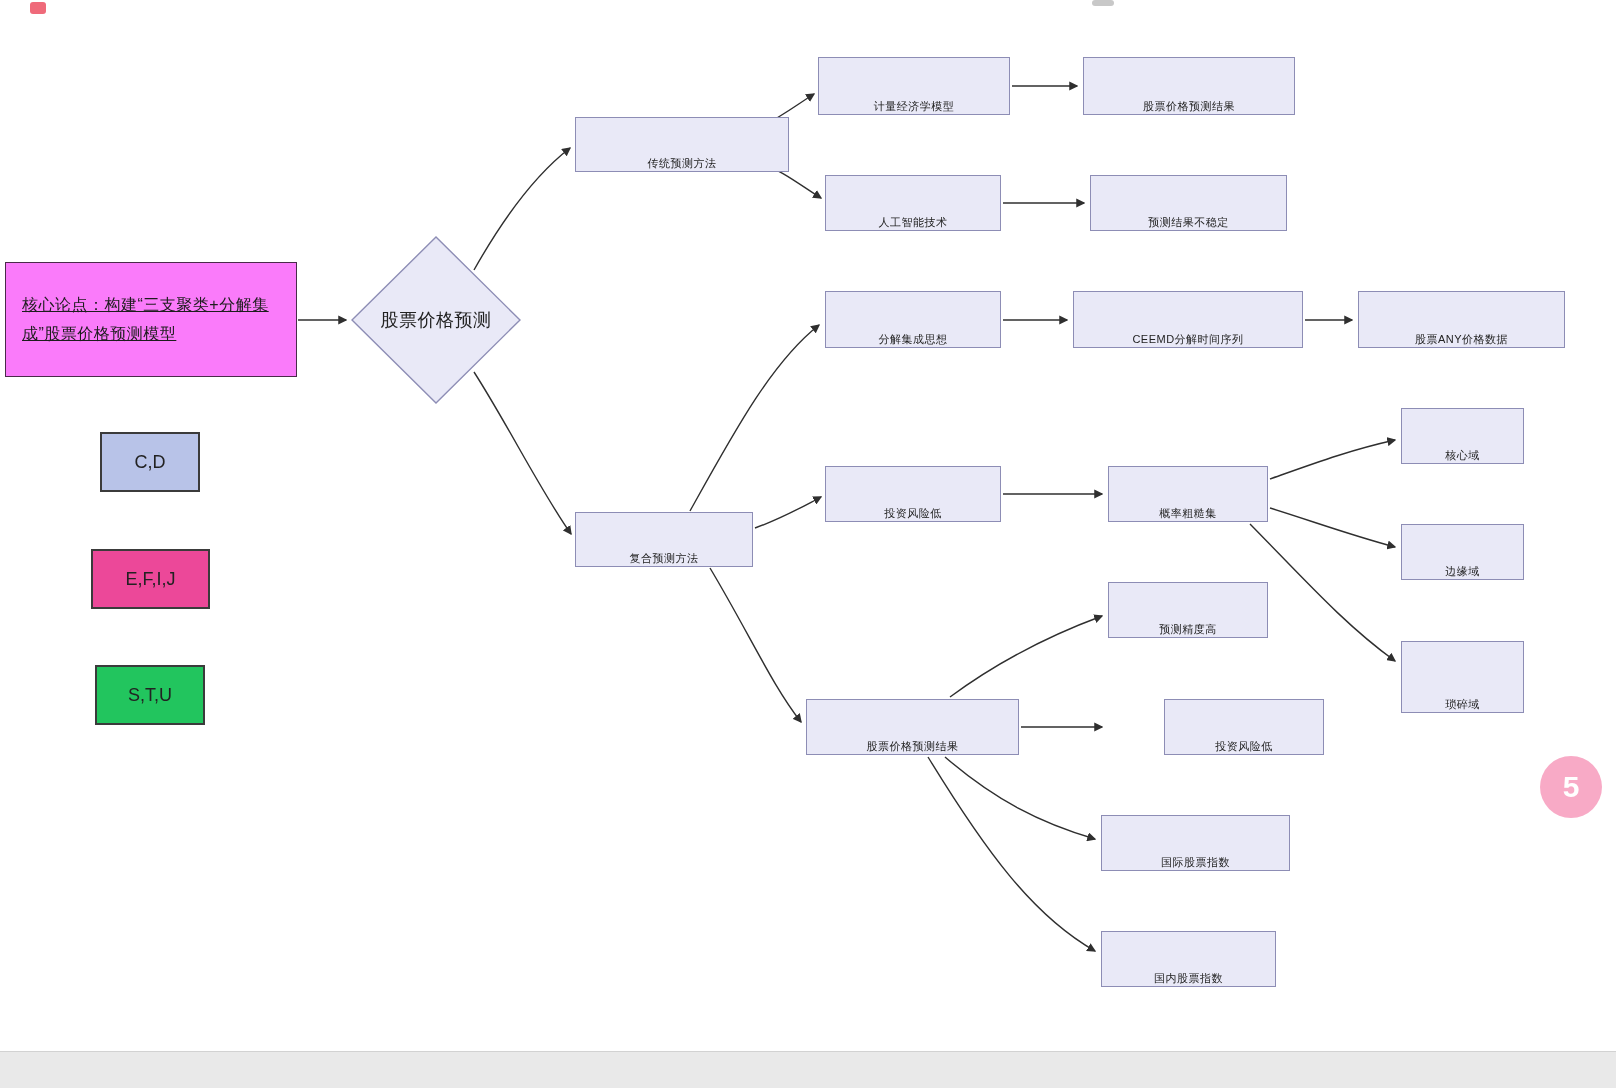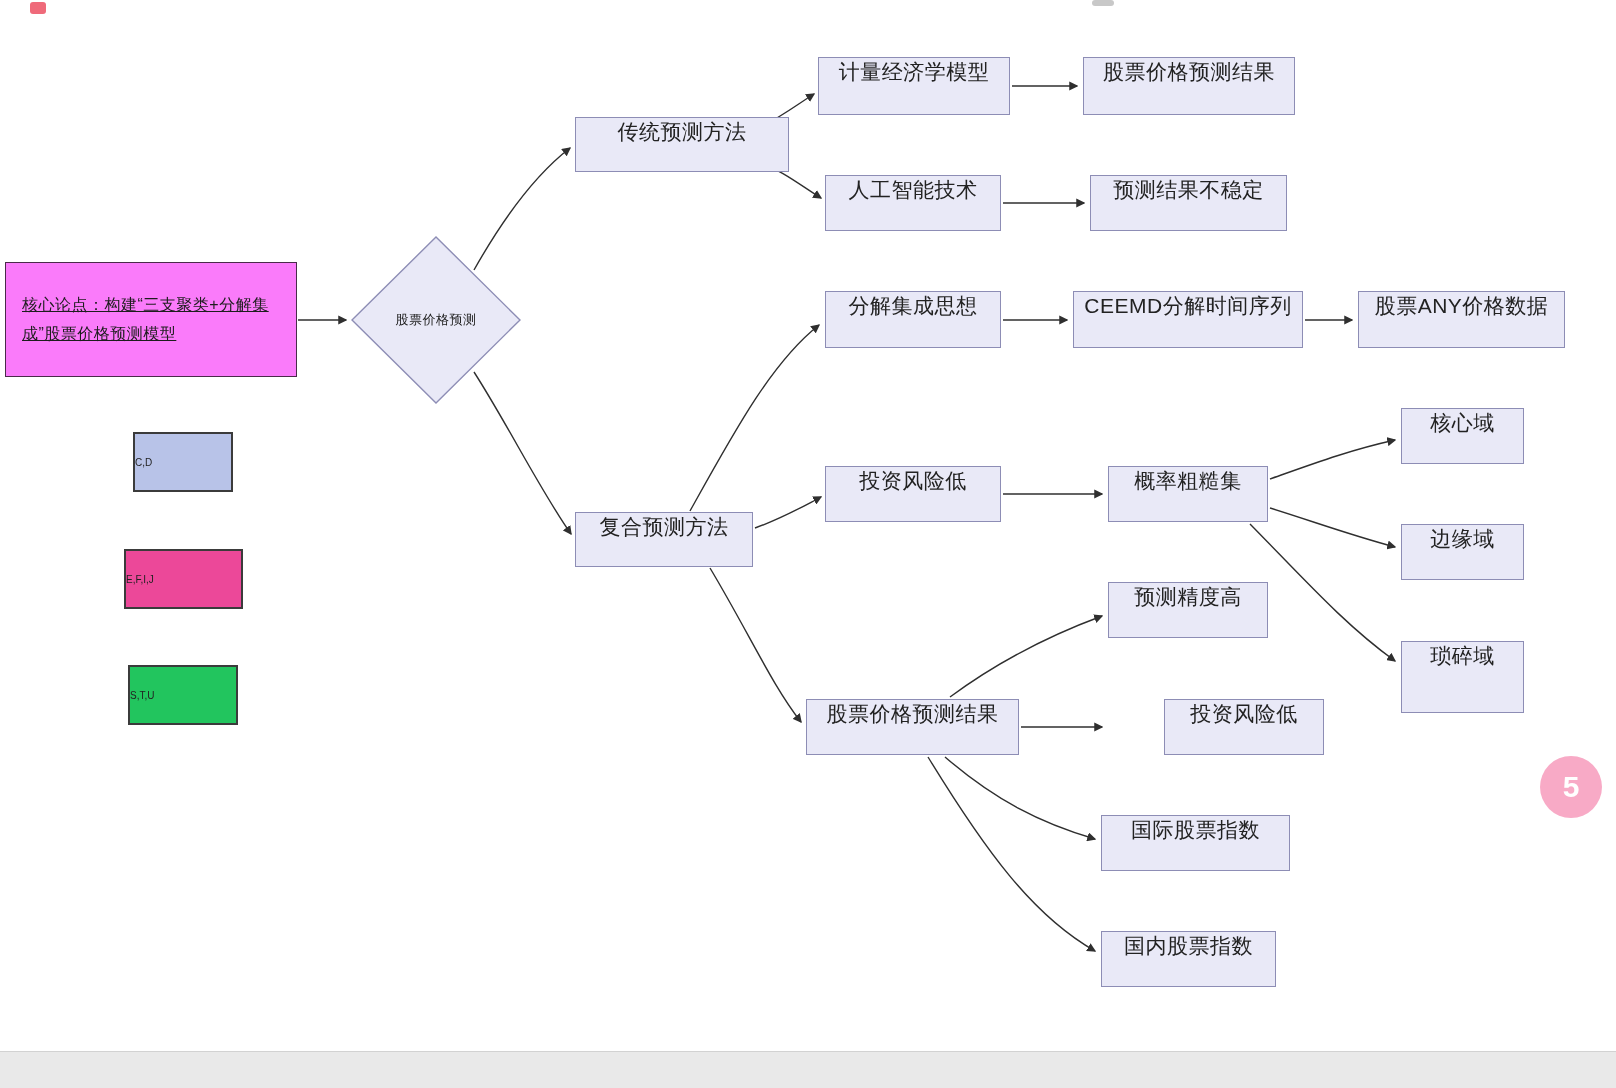--- a/index.html
+++ b/index.html
@@ -9,46 +9,45 @@
     background:#ffffff;
     overflow:hidden;
     font-family:"Liberation Sans","DejaVu Sans",sans-serif;
     color:#222;
   }
   #edges{position:absolute;left:0;top:0;width:1616px;height:1088px;z-index:1;}
   .node{
     position:absolute;z-index:2;
     background:#e9e9f7;
     border:1.4px solid #8d8db5;
-    display:flex;align-items:flex-start;justify-content:center;
-    font-size:21px;color:#222;text-align:center;
+    display:flex;align-items:flex-end;justify-content:center;
+    font-size:11px;color:#222;text-align:center;
     box-sizing:border-box;
     letter-spacing:.5px;
   }
   .root-node{
     position:absolute;z-index:2;
     background:#fa7bfa;
     border:1.6px solid #4a2a4a;
     display:flex;align-items:center;justify-content:center;
     font-size:16px;color:#1d1d1d;text-align:left;
     line-height:1.8;padding:8px 16px;
     box-sizing:border-box;letter-spacing:.5px;text-decoration:underline;
   }
   .diamond-label{
     position:absolute;z-index:2;
     display:flex;align-items:center;justify-content:center;
-    font-size:13px;color:#222;text-align:center;letter-spacing:.5px;
+    font-size:18px;color:#222;text-align:center;letter-spacing:.5px;
   }
   .legend-box{
     position:absolute;z-index:2;
     border:2px solid #3b3b3b;
-    display:flex;align-items:center;justify-content:flex-start;
-    font-size:10px;color:#222;
+    display:flex;align-items:center;justify-content:center;
+    font-size:18px;color:#222;
     box-sizing:border-box;
-    margin-left:33px;
   }
   .legend-cd{background:#b8c3e8;}
   .legend-efij{background:#ec4899;}
   .legend-stu{background:#22c55e;}
   .badge{
     position:absolute;z-index:3;
     left:1540px;top:756px;width:62px;height:62px;
     border-radius:50%;
     background:#f8aac6;
     color:#ffffff;font-size:30px;font-weight:bold;

